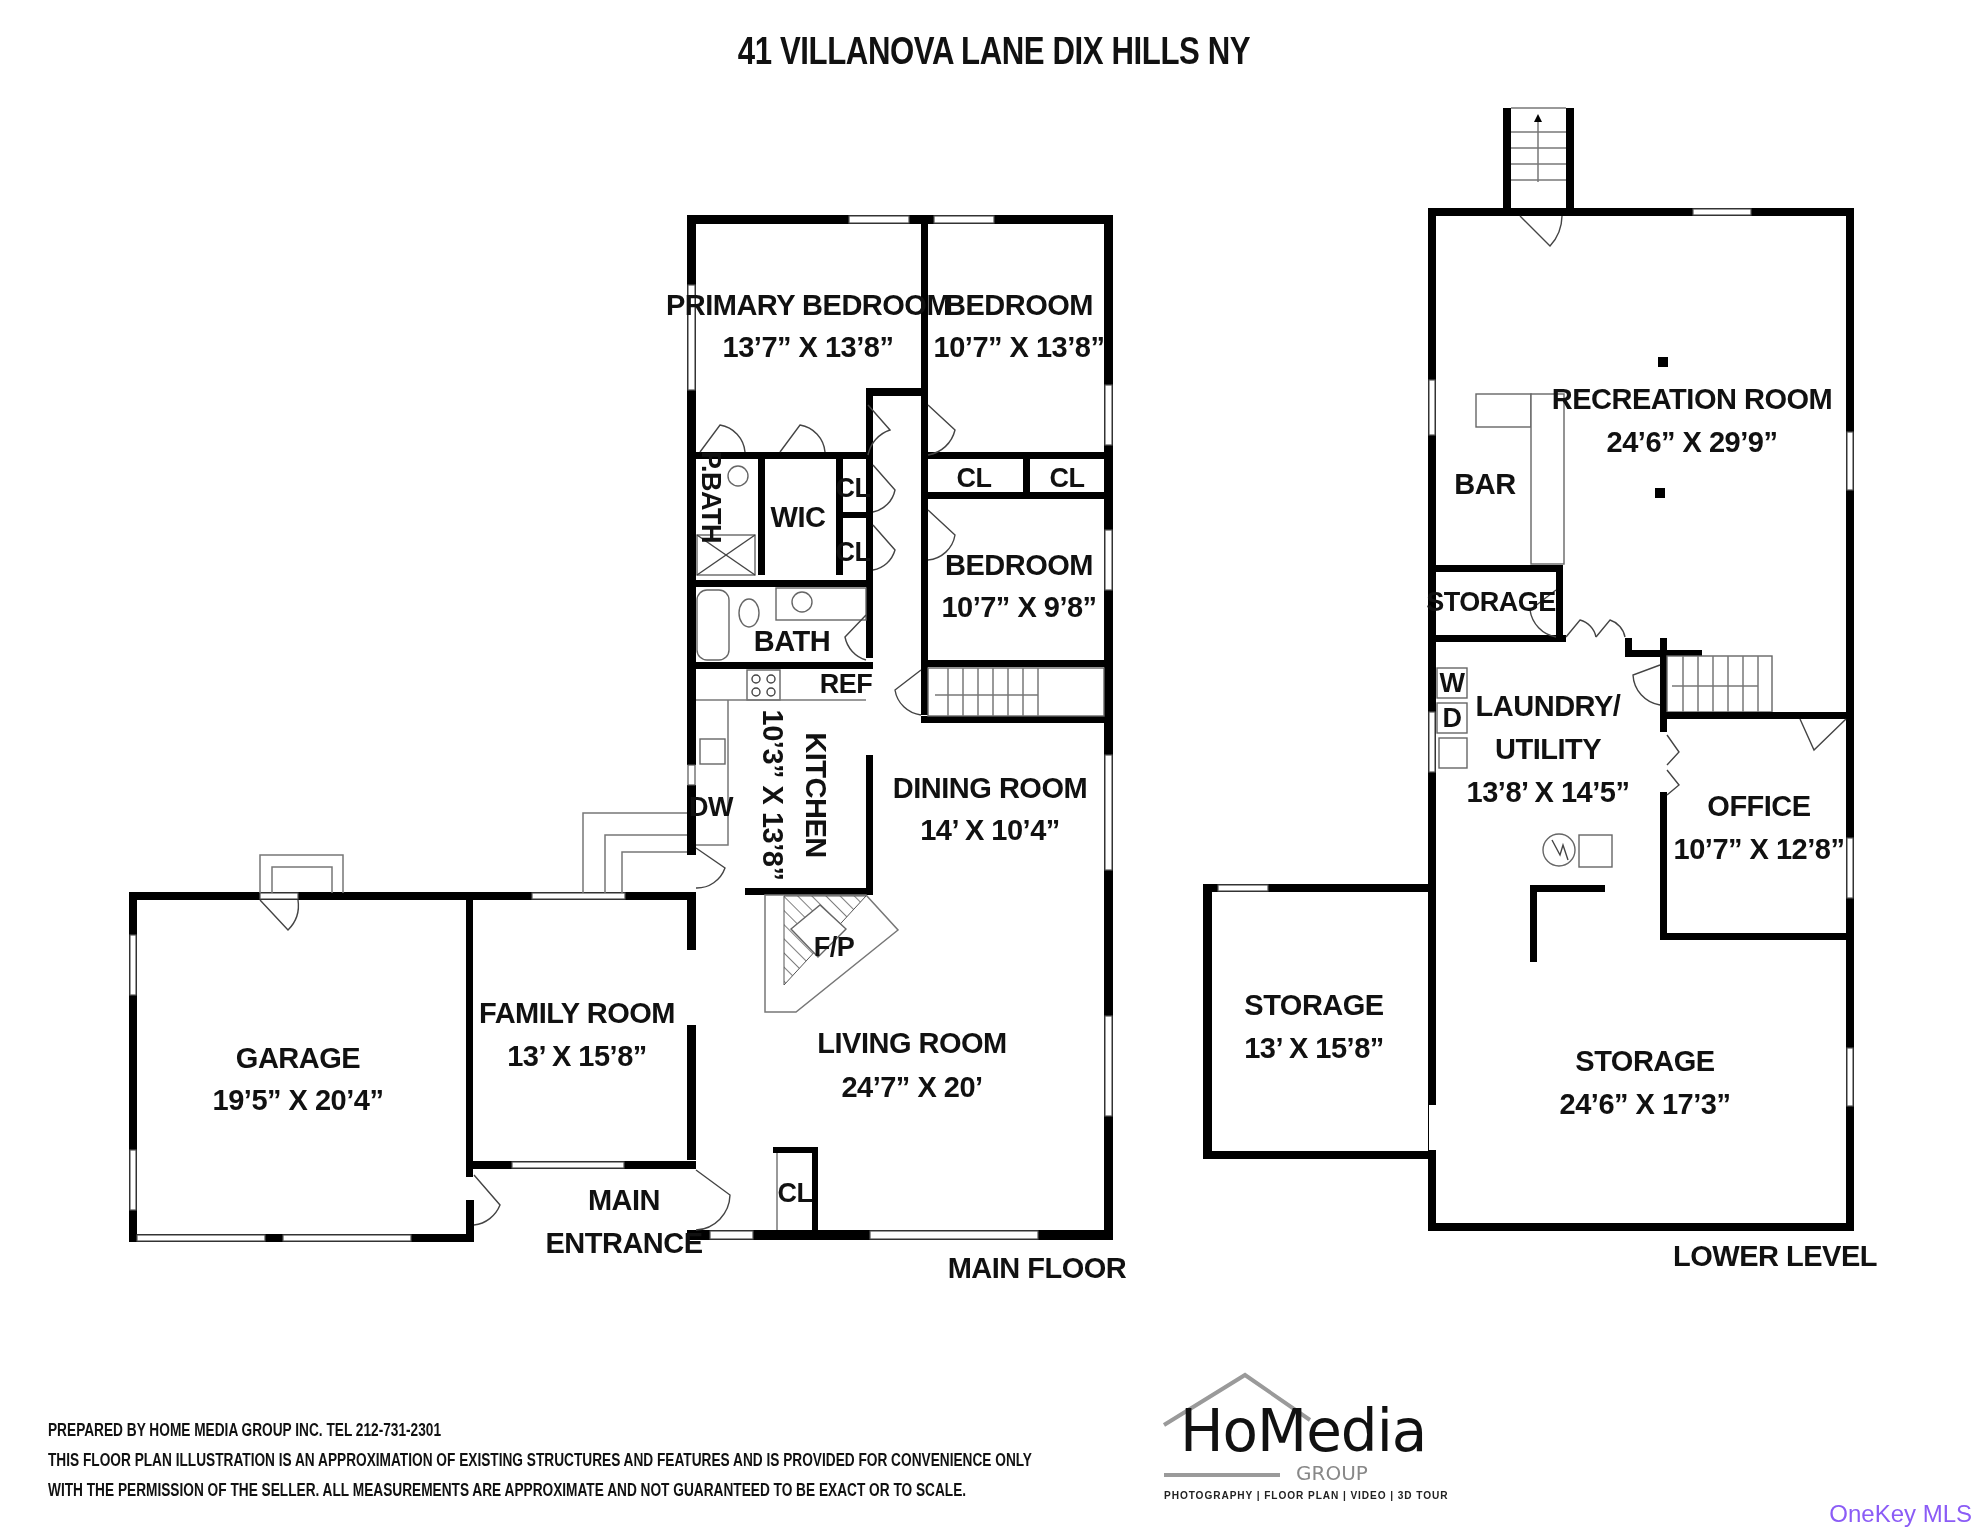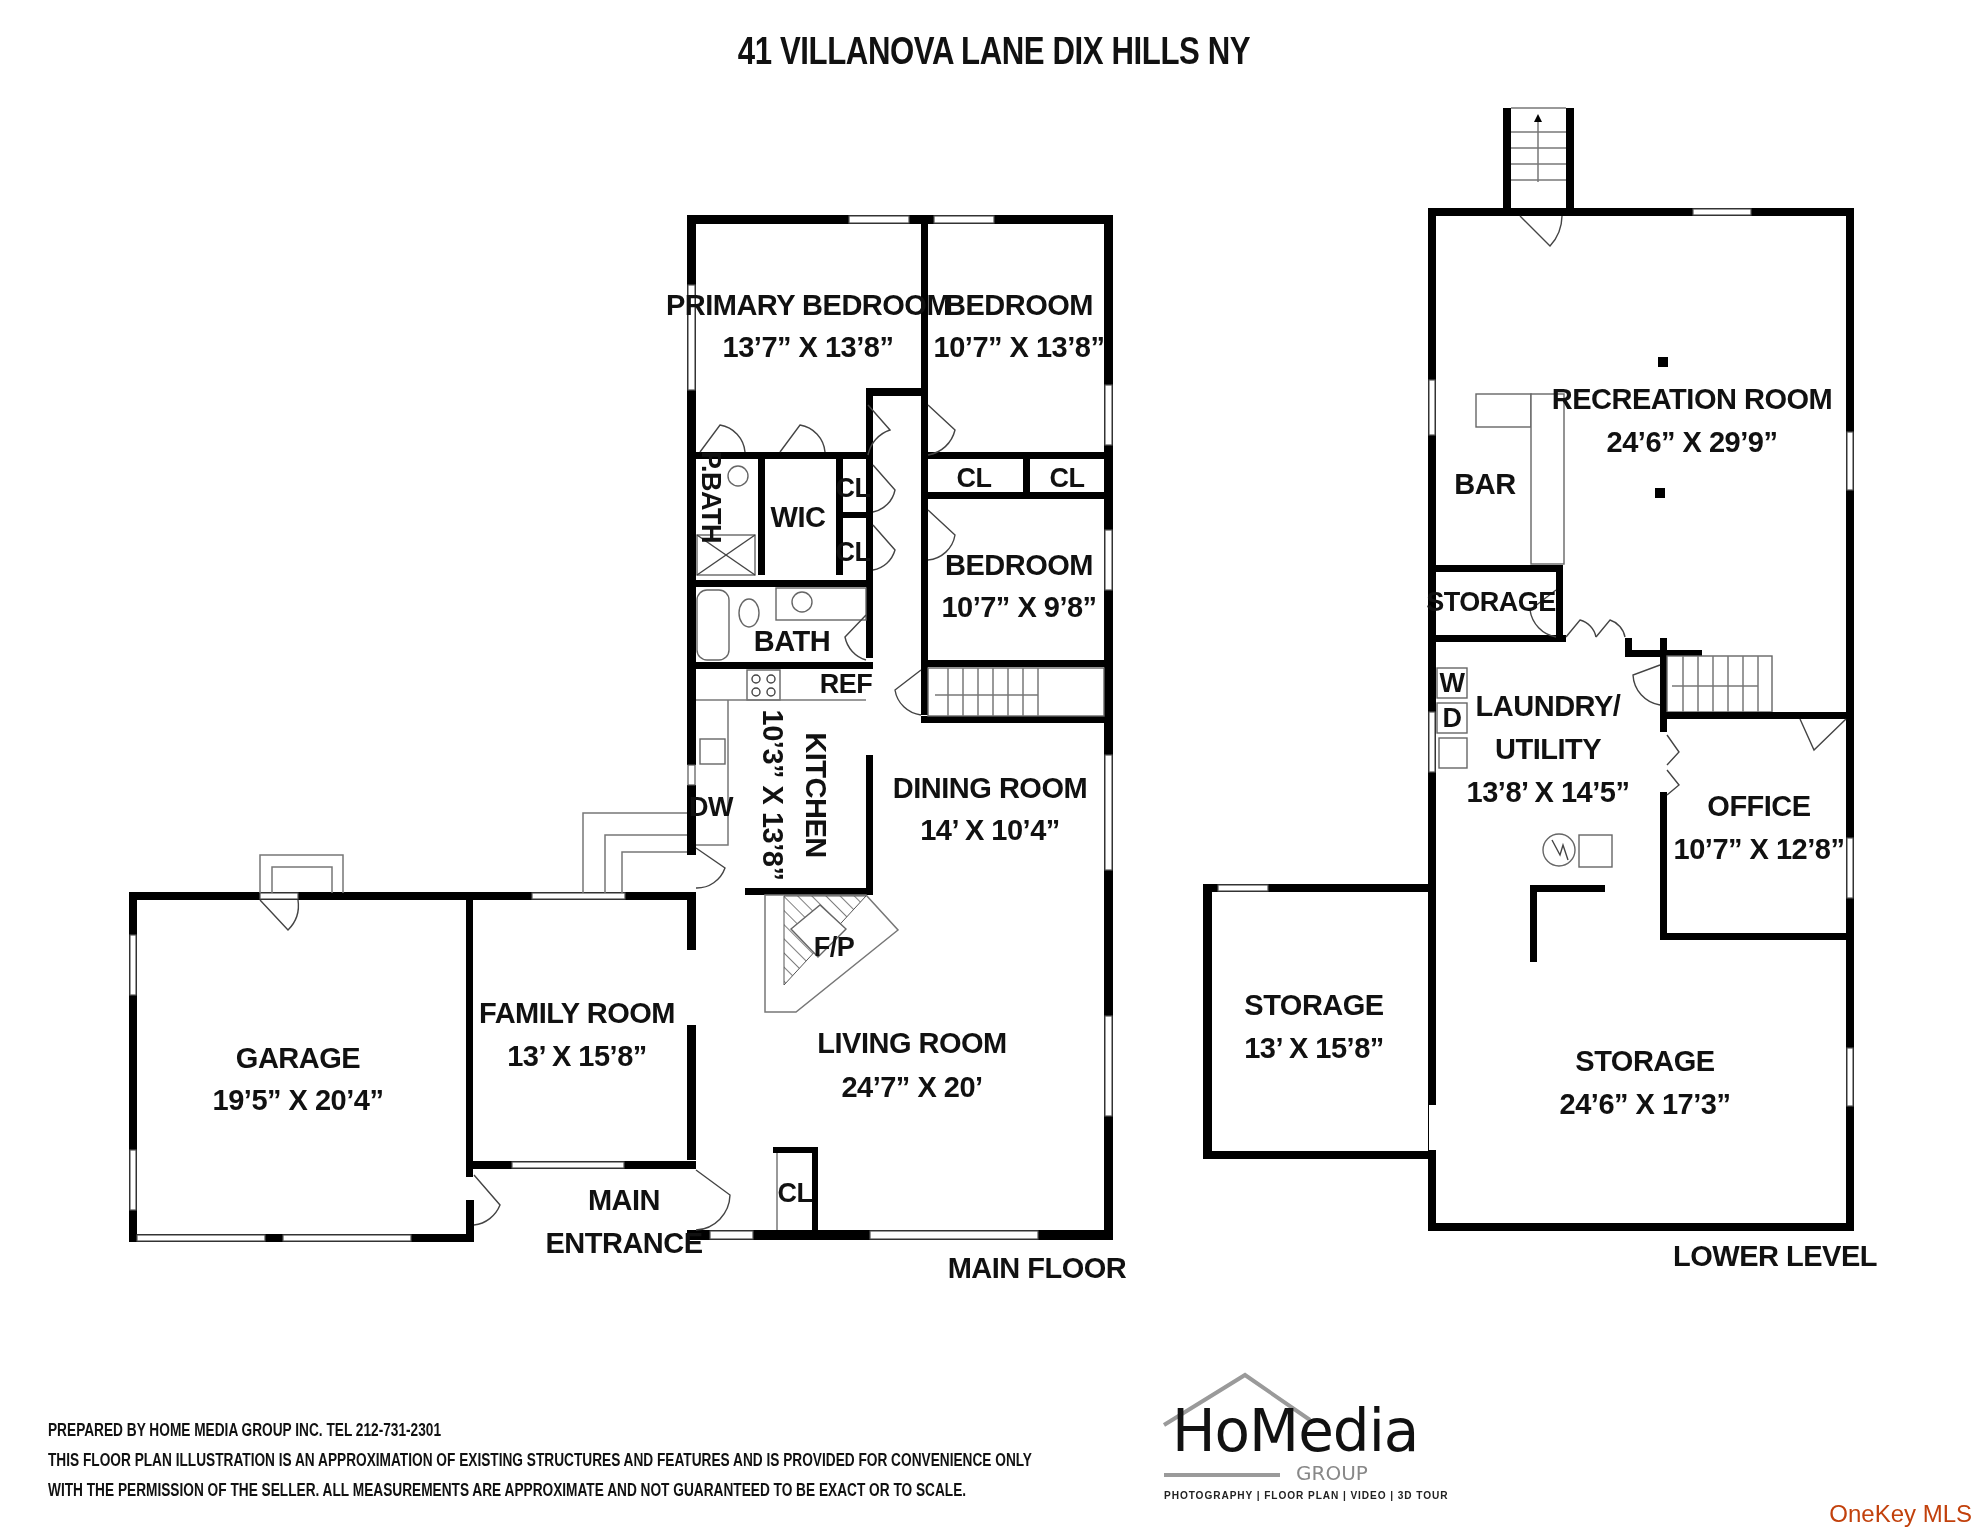--- a/index.html
+++ b/index.html
@@ -16,27 +16,27 @@
   .thin { fill:none; stroke:#777; stroke-width:1.5; }
   .door { fill:none; stroke:#444; stroke-width:1.4; }
   .fix { fill:#fff; stroke:#666; stroke-width:1.4; }
   .title { position:absolute; left:0; width:1988px; top:30px; text-align:center;
            font-family:"Liberation Sans", sans-serif; font-weight:700; font-size:38px;
            letter-spacing:-0.5px; color:#111; transform:scaleX(0.82); }
   .footer { position:absolute; left:48px; top:1415px; font-family:"Liberation Sans Narrow","Liberation Sans", sans-serif;
             font-weight:700; font-size:19px; line-height:30px; color:#111; transform-origin:left top;
             transform:scaleX(0.72); white-space:nowrap; }
   .logo { position:absolute; left:1160px; top:1365px; width:300px; height:140px; }
-  .logo-word { position:absolute; left:12px; top:32px; font-family:"DejaVu Sans", sans-serif; font-size:58px;
+  .logo-word { position:absolute; left:20px; top:32px; font-family:"DejaVu Sans", sans-serif; font-size:58px;
                color:#111; letter-spacing:-1px; }
   .logo-group { position:absolute; left:128px; top:96px; font-family:"DejaVu Sans", sans-serif; font-size:20px; color:#888;margin-left:8px; }
   .logo-tag { position:absolute; left:4px; top:124px; font-family:"Liberation Sans", sans-serif; font-weight:700;
               font-size:11px; letter-spacing:1px; color:#222; white-space:nowrap; transform-origin:left top; transform:scaleX(0.92); }
   .mls { position:absolute; right:16px; top:1500px; font-family:"Liberation Sans", sans-serif; font-size:24px;
-         color:#c2410c; }
+         color:#8b5cf6; }
 </style>
 </head>
 <body>
 
 <div class="title">41 VILLANOVA LANE DIX HILLS NY</div>
 
 <svg id="plan" viewBox="0 0 1988 1536">
 
   <g>
 

